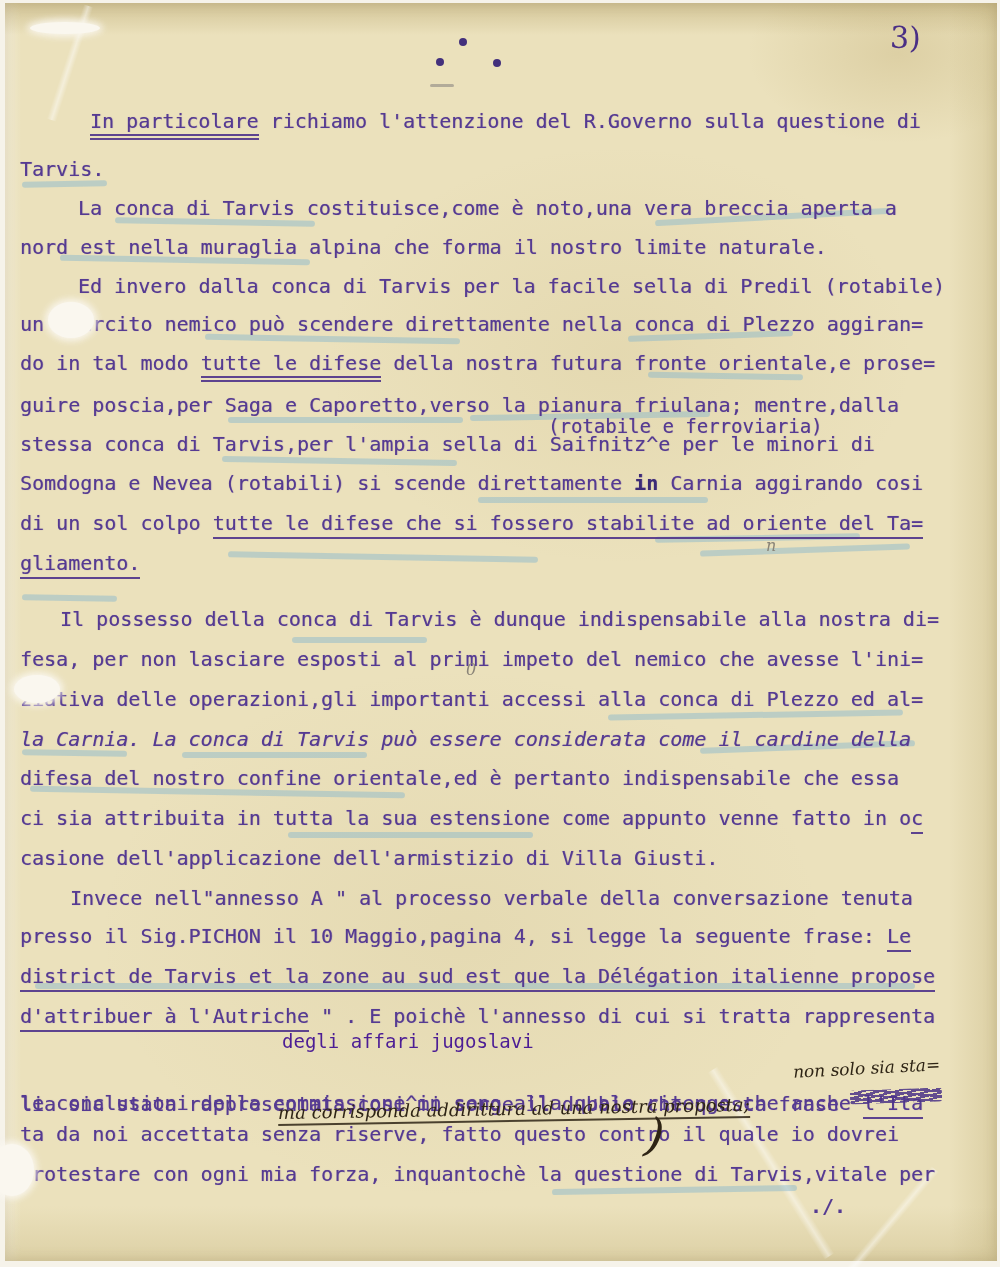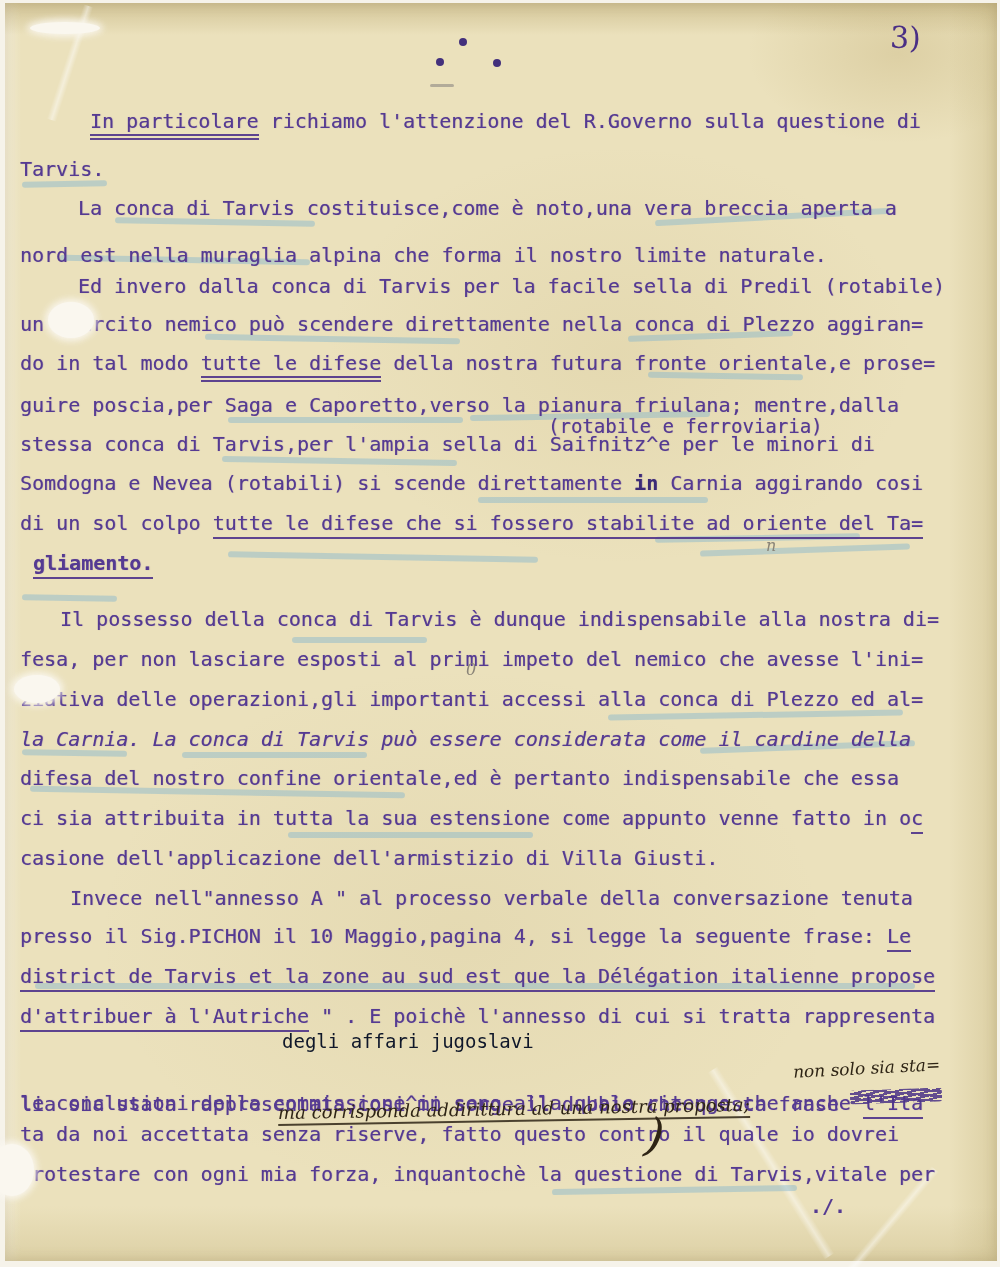--- a/index.html
+++ b/index.html
@@ -17,21 +17,21 @@
       #ebe1bc;
     box-shadow:0 0 14px rgba(120,100,50,.25) inset;}
   .crease{position:absolute;background:linear-gradient(90deg,transparent,rgba(255,255,255,.45),transparent);
           pointer-events:none;}
   .tline{position:absolute;white-space:pre;font:20px/1.15 "DejaVu Sans Mono",monospace;
          color:#553a92;text-shadow:.4px .3px .7px rgba(85,58,146,.55);}
   .tline .u1{border-bottom:2px solid rgba(78,50,138,.9);padding-bottom:2px;}
   .tline .u2{border-bottom:6px double rgba(78,50,138,.9);padding-bottom:1px;}
   .tline .bold{font-weight:bold;color:#3c2a76;}
   .interline{font-size:19px;}
-  .faded{color:#0f172a;text-shadow:none;}
+  .faded{color:#4c1d95;text-shadow:none;}
   .bluemark{position:absolute;height:6px;border-radius:3px;background:#7cb2cf;opacity:.42;}
   .spot{position:absolute;background:#faf7ef;border-radius:50%;
         box-shadow:0 0 7px 3px rgba(250,247,239,.95);}
   .dot{position:absolute;width:8px;height:8px;border-radius:50%;background:#43307c;}
   .pencildash{position:absolute;height:3px;border-radius:2px;background:#9a948a;opacity:.7;}
   .hand{position:absolute;white-space:pre;font-family:"DejaVu Serif",serif;font-style:italic;
         color:#2e2415;}
   .hand.hw-underline{border-bottom:2px solid rgba(46,36,21,.85);padding-bottom:1px;}
   .hand.pencil{color:#8a8478;}
   .scribble{position:absolute;border-radius:3px;opacity:.85;
@@ -74,30 +74,30 @@
     <div class="bluemark" style="left: 700px; top: 744px; width: 215px; transform: rotate(-2deg);"></div>
     <div class="bluemark" style="left: 30px; top: 789px; width: 375px; transform: rotate(1deg);"></div>
     <div class="bluemark" style="left: 288px; top: 832px; width: 245px; transform: rotate(0deg);"></div>
     <div class="bluemark" style="left: 35px; top: 983px; width: 880px; transform: rotate(0deg);"></div>
     <div class="bluemark" style="left: 552px; top: 1187px; width: 245px; transform: rotate(-1deg);"></div>
   </div>
 <div id="lines">
     <div class="tline" style="left: 90px; top: 110px;"><span class="u2">In particolare</span><span> richiamo l'attenzione del R.Governo sulla questione di</span></div>
     <div class="tline" style="left: 20px; top: 158px;"><span>Tarvis.</span></div>
     <div class="tline" style="left: 78px; top: 197px;"><span>La conca di Tarvis costituisce,come è noto,una vera breccia aperta a</span></div>
-    <div class="tline" style="left: 20px; top: 236px; margin-top: 8px;"><span>nord est nella muraglia alpina che forma il nostro limite naturale.</span></div>
+    <div class="tline" style="left: 20px; top: 236px;"><span>nord est nella muraglia alpina che forma il nostro limite naturale.</span></div>
     <div class="tline" style="left: 78px; top: 275px;"><span>Ed invero dalla conca di Tarvis per la facile sella di Predil (rotabile)</span></div>
     <div class="tline" style="left: 20px; top: 313px;"><span>un esercito nemico può scendere direttamente nella conca di Plezzo aggiran=</span></div>
     <div class="tline" style="left: 20px; top: 352px;"><span>do in tal modo </span><span class="u2">tutte le difese</span><span> della nostra futura fronte orientale,e prose=</span></div>
     <div class="tline" style="left: 20px; top: 394px;"><span>guire poscia,per Saga e Caporetto,verso la pianura friulana; mentre,dalla</span></div>
     <div class="tline interline" style="left: 548px; top: 416px;"><span>(rotabile e ferroviaria)</span></div>
     <div class="tline" style="left: 20px; top: 433px;"><span>stessa conca di Tarvis,per l'ampia sella di Saifnitz^e per le minori di</span></div>
     <div class="tline" style="left: 20px; top: 472px;"><span>Somdogna e Nevea (rotabili) si scende direttamente </span><span class="bold">in</span><span> Carnia aggirando cosi</span></div>
     <div class="tline" style="left: 20px; top: 512px;"><span>di un sol colpo </span><span class="u1">tutte le difese che si fossero stabilite ad oriente del Ta=</span></div>
-    <div class="tline" style="left: 33px; top: 552px; font-weight: bold;"><span class="u1">gliamento.</span></div>
+    <div class="tline" style="left: 20px; top: 552px;"><span class="u1">gliamento.</span></div>
     <div class="tline" style="left: 60px; top: 608px;"><span>Il possesso della conca di Tarvis è dunque indispensabile alla nostra di=</span></div>
     <div class="tline" style="left: 20px; top: 648px;"><span>fesa, per non lasciare esposti al primi impeto del nemico che avesse l'ini=</span></div>
     <div class="tline" style="left: 20px; top: 688px;"><span>ziativa delle operazioni,gli importanti accessi alla conca di Plezzo ed al=</span></div>
     <div class="tline" style="left: 20px; top: 728px; font-style: italic;"><span>la Carnia. La conca di Tarvis può essere considerata come il cardine della</span></div>
     <div class="tline" style="left: 20px; top: 767px;"><span>difesa del nostro confine orientale,ed è pertanto indispensabile che essa</span></div>
     <div class="tline" style="left: 20px; top: 807px;"><span>ci sia attribuita in tutta la sua estensione come appunto venne fatto in o</span><span class="u1">c</span></div>
     <div class="tline" style="left: 20px; top: 847px;"><span>casione dell'applicazione dell'armistizio di Villa Giusti.</span></div>
     <div class="tline" style="left: 70px; top: 887px;"><span>Invece nell"annesso A " al processo verbale della conversazione tenuta</span></div>
     <div class="tline" style="left: 20px; top: 925px;"><span>presso il Sig.PICHON il 10 Maggio,pagina 4, si legge la seguente frase: </span><span class="u1">Le</span></div>
     <div class="tline" style="left: 20px; top: 965px;"><span class="u1">district de Tarvis et la zone au sud est que la Délégation italienne propose</span></div>

